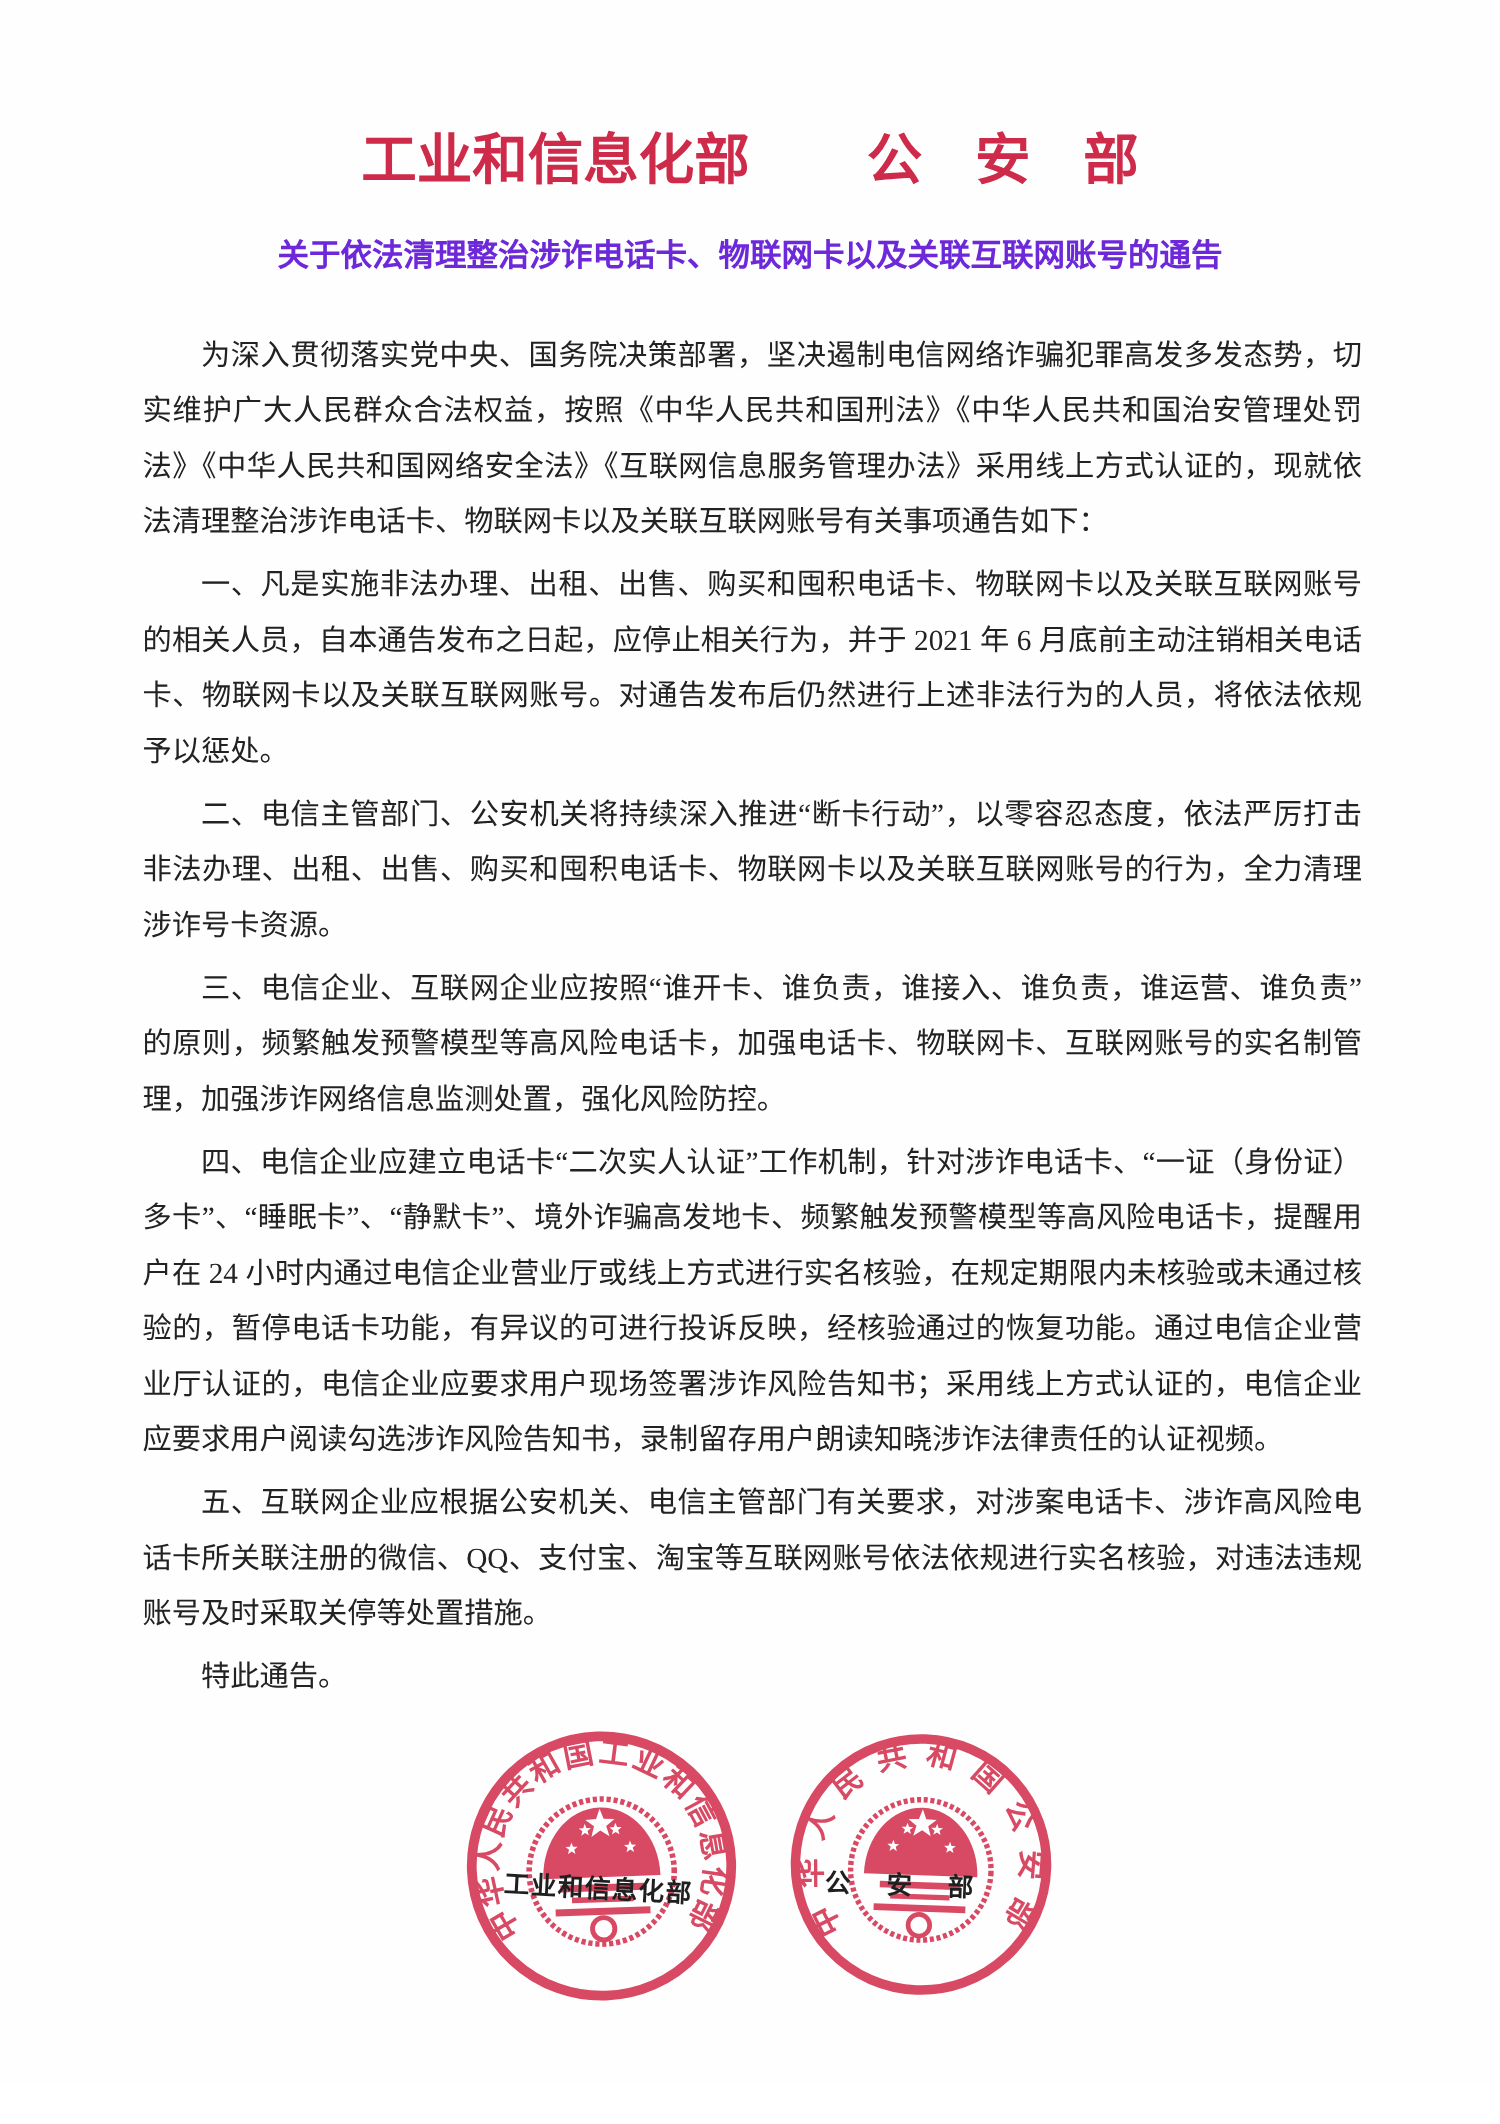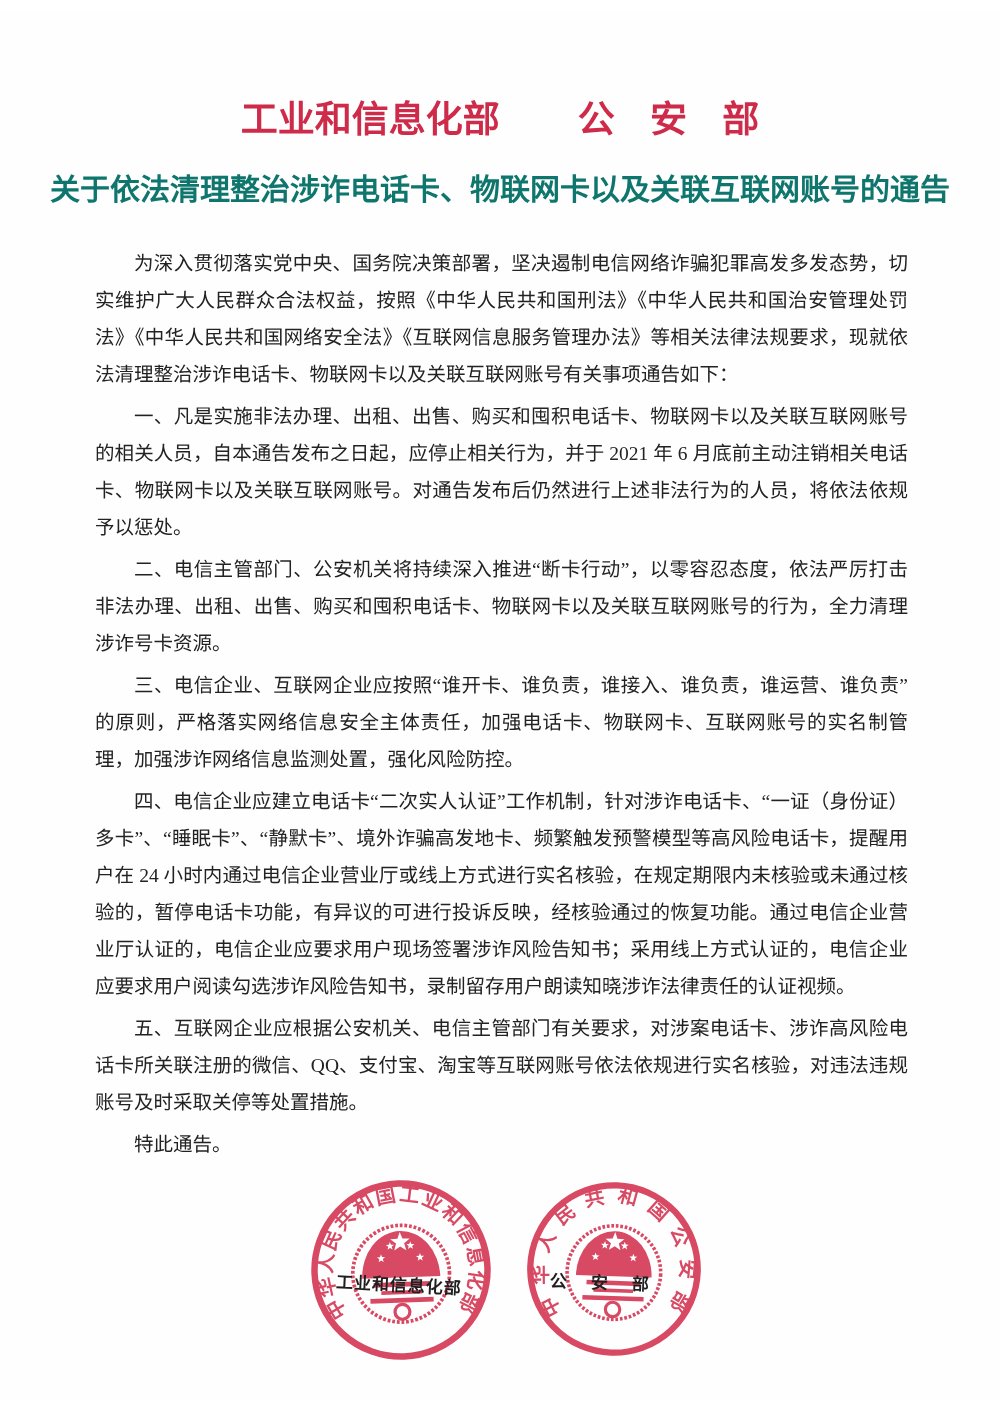--- a/index.html
+++ b/index.html
@@ -5,21 +5,21 @@
   :root{
     --red:#ce2a49;
     --seal-red:#d63c58;
     --ink:#222;
   }
   html,body{margin:0;padding:0;background:#ffffff;}
   .page{
     position:relative;
     width:1000px;
     height:1388px;
-    margin:12px auto;
+    margin:0 auto;
     background:#fefefe;
     font-family:"Liberation Serif","DejaVu Serif",serif;
     color:var(--ink);
     overflow:hidden;
   }
   .header-row{
     display:flex;
     justify-content:center;
     align-items:baseline;
     gap:78px;
@@ -29,23 +29,23 @@
     font-size:37px;
     line-height:1.1;
   }
   .ministry-2{
     letter-spacing:0.95em;
     margin-right:-0.95em;
   }
   .doc-title{
     margin-top:24px;
     text-align:center;
-    font-size:30px;
+    font-size:21px;
     font-weight:bold;
-    color:#0f766e;
+    color:#6d28d9;
   }
   .body-text{
     margin:36px 92px 0 95px;
     font-size:19.5px;
     line-height:37px;
     text-align:justify;
   }
   .body-text p{
     margin:5px 0 0 0;
     text-indent:2em;
@@ -97,24 +97,24 @@
 <div class="page">
 
   <div class="header-row">
     <span class="ministry-1">工业和信息化部</span>
     <span class="ministry-2">公安部</span>
   </div>
 
   <div class="doc-title">关于依法清理整治涉诈电话卡、物联网卡以及关联互联网账号的通告</div>
 
   <div class="body-text">
-    <p>为深入贯彻落实党中央、国务院决策部署，坚决遏制电信网络诈骗犯罪高发多发态势，切实维护广大人民群众合法权益，按照《中华人民共和国刑法》《中华人民共和国治安管理处罚法》《中华人民共和国网络安全法》《互联网信息服务管理办法》等相关法律法规要求，现就依法清理整治涉诈电话卡、物联网卡以及关联互联网账号有关事项通告如下：</p>
+    <p>为深入贯彻落实党中央、国务院决策部署，坚决遏制电信网络诈骗犯罪高发多发态势，切实维护广大人民群众合法权益，按照《中华人民共和国刑法》《中华人民共和国治安管理处罚法》《中华人民共和国网络安全法》《互联网信息服务管理办法》采用线上方式认证的，现就依法清理整治涉诈电话卡、物联网卡以及关联互联网账号有关事项通告如下：</p>
     <p>一、凡是实施非法办理、出租、出售、购买和囤积电话卡、物联网卡以及关联互联网账号的相关人员，自本通告发布之日起，应停止相关行为，并于 2021 年 6 月底前主动注销相关电话卡、物联网卡以及关联互联网账号。对通告发布后仍然进行上述非法行为的人员，将依法依规予以惩处。</p>
     <p>二、电信主管部门、公安机关将持续深入推进“断卡行动”，以零容忍态度，依法严厉打击非法办理、出租、出售、购买和囤积电话卡、物联网卡以及关联互联网账号的行为，全力清理涉诈号卡资源。</p>
-    <p>三、电信企业、互联网企业应按照“谁开卡、谁负责，谁接入、谁负责，谁运营、谁负责”的原则，严格落实网络信息安全主体责任，加强电话卡、物联网卡、互联网账号的实名制管理，加强涉诈网络信息监测处置，强化风险防控。</p>
+    <p>三、电信企业、互联网企业应按照“谁开卡、谁负责，谁接入、谁负责，谁运营、谁负责”的原则，频繁触发预警模型等高风险电话卡，加强电话卡、物联网卡、互联网账号的实名制管理，加强涉诈网络信息监测处置，强化风险防控。</p>
     <p>四、电信企业应建立电话卡“二次实人认证”工作机制，针对涉诈电话卡、“一证（身份证）多卡”、“睡眠卡”、“静默卡”、境外诈骗高发地卡、频繁触发预警模型等高风险电话卡，提醒用户在 24 小时内通过电信企业营业厅或线上方式进行实名核验，在规定期限内未核验或未通过核验的，暂停电话卡功能，有异议的可进行投诉反映，经核验通过的恢复功能。通过电信企业营业厅认证的，电信企业应要求用户现场签署涉诈风险告知书；采用线上方式认证的，电信企业应要求用户阅读勾选涉诈风险告知书，录制留存用户朗读知晓涉诈法律责任的认证视频。</p>
     <p>五、互联网企业应根据公安机关、电信主管部门有关要求，对涉案电话卡、涉诈高风险电话卡所关联注册的微信、QQ、支付宝、淘宝等互联网账号依法依规进行实名核验，对违法违规账号及时采取关停等处置措施。</p>
     <p>特此通告。</p>
   </div>
 
   <div class="seal-area">
 
     <svg width="0" height="0" style="position:absolute" aria-hidden="true">
       <defs>
         <polygon id="star" points="0,-11 2.70,-3.72 10.46,-3.40 4.37,1.42 6.47,8.90 0,4.6 -6.47,8.90 -4.37,1.42 -10.46,-3.40 -2.70,-3.72"></polygon>

